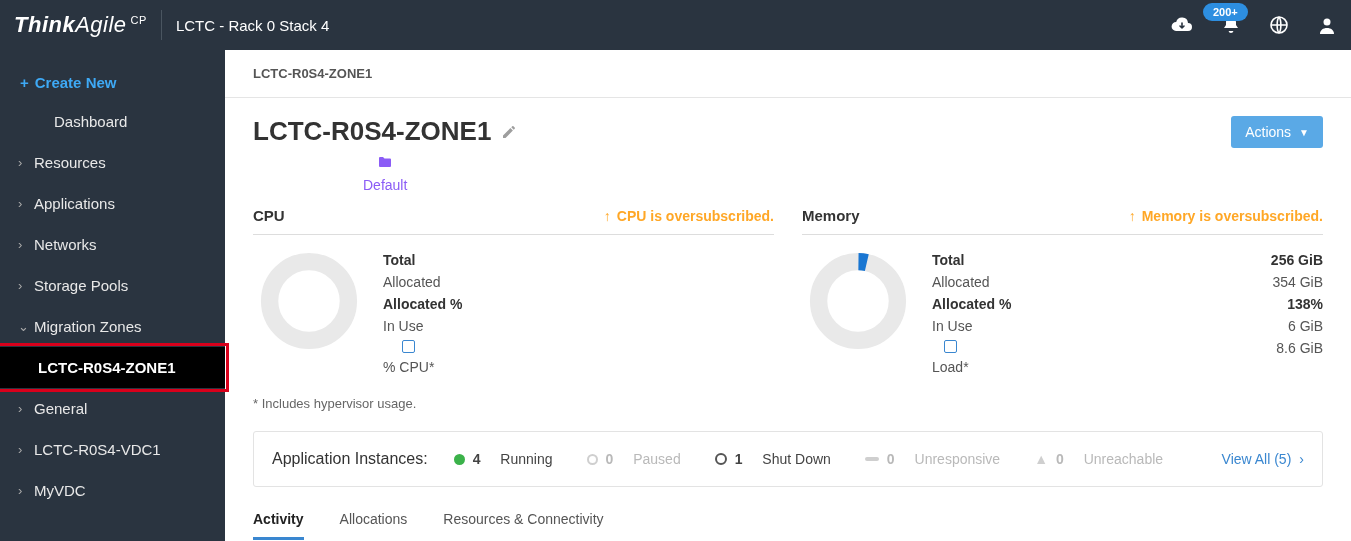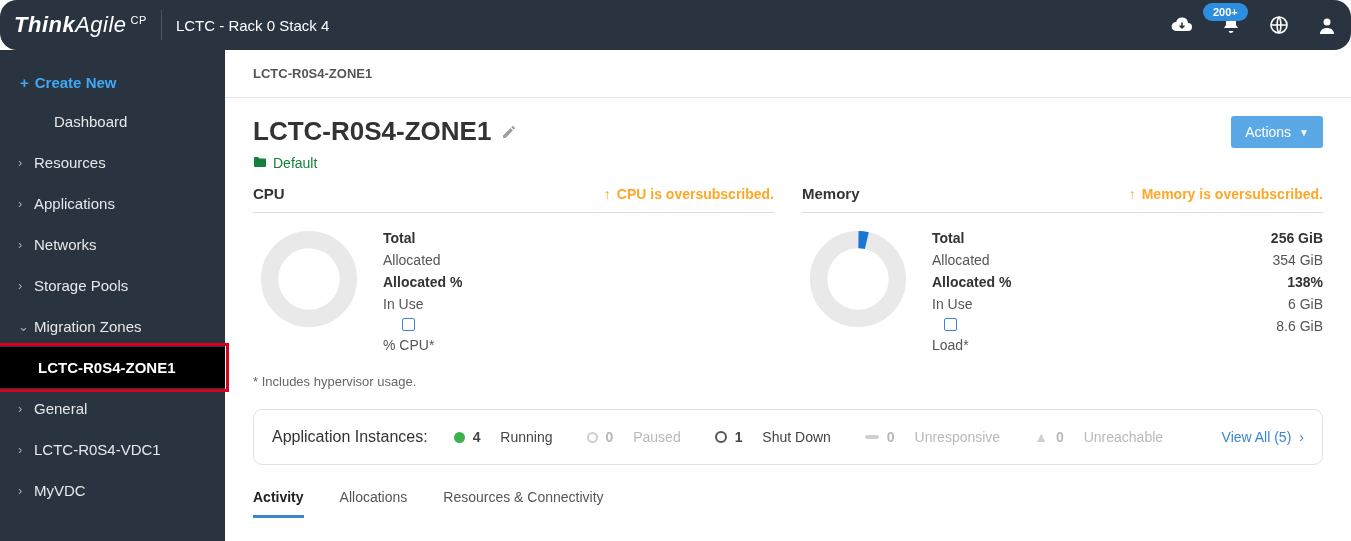--- a/index.html
+++ b/index.html
@@ -1,19 +1,19 @@
 <!DOCTYPE html>
 <html><head>
   <meta charset="utf-8">
   <style>
     * { box-sizing: border-box; margin: 0; padding: 0; font-family: "Segoe UI", Arial, sans-serif; }
     body { width: 1351px; height: 541px; overflow: hidden; background: #fff; }
 
     
-    .topbar { height: 50px; background: #2a3440; display: flex; align-items: center; color: #fff; padding: 0 14px; border-radius: 17px; }
+    .topbar { height: 50px; background: #2a3440; display: flex; align-items: center; color: #fff; padding: 0 14px; }
     .brand { font-style: italic; font-weight: 700; font-size: 22px; letter-spacing: .5px; display: flex; align-items: baseline; }
     .brand .agile { font-weight: 400; }
     .brand .cp { font-size: 11px; font-style: normal; font-weight: 400; margin-left: 4px; position: relative; top: -8px; }
     .divider-v { width: 1px; height: 30px; background: #4a5560; margin: 0 14px; }
     .topbar-title { font-size: 15px; }
     .topbar-right { margin-left: auto; display: flex; align-items: center; gap: 28px; }
     .topbar-icon { color: #fff; cursor: pointer; display:flex; align-items:center; }
     .bell-wrap { position: relative; }
     .bell-badge { position: absolute; top: -12px; left: -18px; background: #2d8ee0; color: #fff; font-size: 11px; font-weight: 700; padding: 3px 10px; border-radius: 10px; }
 
@@ -29,21 +29,21 @@
     .nav-item.indent { padding-left: 38px; }
     .nav-item .chev { width: 16px; flex-shrink:0; color:#aaa; font-size:13px; }
     .nav-item.active { background: #000; font-weight: 700; color: #fff; position: relative; }
     .highlight-box { position: absolute; inset: -4px -4px -4px -4px; border: 3px solid #d9001b; pointer-events: none; }
 
     
     .breadcrumb-bar { padding: 16px 28px; font-weight: 700; color: #555; font-size: 13px; border-bottom: 1px solid #e5e5e5; }
     .page-header { padding: 18px 28px 14px; display: flex; align-items: flex-start; }
     .page-title-wrap h1 { font-size: 26px; font-weight: 600; color: #333; display: inline-flex; align-items: center; gap: 10px; }
     .edit-icon { color: #9e9e9e; cursor: pointer; }
-    .folder-line { color: #15803d; font-size: 14px; margin-top: 8px; display: flex; align-items: center; gap: 6px; }
+    .folder-line { color: #8b5cf6; font-size: 14px; margin-top: 8px; display: flex; align-items: center; gap: 6px; flex-direction: column; }
     .actions-btn { margin-left: auto; background: #5aa9e6; color: #fff; border: none; padding: 8px 14px; border-radius: 3px; font-size: 14px; cursor: pointer; display: flex; align-items: center; gap: 8px; }
     .actions-btn .caret { font-size: 10px; }
 
     
     .metrics { display: flex; gap: 28px; padding: 0 28px 10px; }
     .metric-card { flex: 1; }
     .metric-head { display: flex; justify-content: space-between; align-items: center; border-bottom: 1px solid #ddd; padding-bottom: 10px; margin-bottom: 14px; }
     .metric-head h3 { font-size: 15px; font-weight: 700; color: #333; }
     .warn-text { color: #ffa726; font-size: 14px; font-weight: 600; display: flex; align-items: center; gap: 6px; }
     .warn-icon { font-size: 14px; }
@@ -53,21 +53,21 @@
     .metric-table { flex: 1; display: flex; justify-content: space-between; font-size: 14px; color: #555; }
     .metric-labels div { padding: 3px 0; }
     .metric-vals div { padding: 3px 0; text-align: right; }
     .bold { font-weight: 700; color: #333; }
     .checkbox { display: inline-flex; align-items: center; gap: 6px; flex-direction: column; }
     .chk { width: 13px; height: 13px; border: 1px solid #3a87d0; border-radius: 2px; background: #fff; }
 
     .footnote { color: #666; font-size: 13px; padding: 8px 28px 20px; }
 
     
-    .instances-bar { margin: 0 28px; border: 1px solid #e3e3e3; border-radius: 9px; padding: 18px 18px; display: flex; align-items: center; font-size: 15px; color: #444; }
+    .instances-bar { margin: 0 28px; border: 1px solid #e3e3e3; border-radius: 3px; padding: 18px 18px; display: flex; align-items: center; font-size: 15px; color: #444; }
     .instances-bar .lead { font-size: 16px; color: #333; margin-right: 26px; }
     .stat { display: inline-flex; align-items: center; gap: 8px; margin-right: 34px; color: #444; font-size: 14px; }
     .stat.dim { color: #b9b9b9; }
     .dot { width: 11px; height: 11px; border-radius: 50%; }
     .dot-green { background: #3bb24a; }
     .dot-grey { border: 2px solid #cfcfcf; background: transparent; }
     .ring { width: 12px; height: 12px; border: 2px solid #555; border-radius: 50%; }
     .bar-ico { width: 14px; height: 4px; background: #cfcfcf; border-radius: 2px; }
     .tri-ico { color: #cfcfcf; font-size: 14px; }
     .viewall { margin-left: auto; color: #3a87d0; font-size: 14px; cursor: pointer; display: flex; align-items: center; gap: 8px; }

